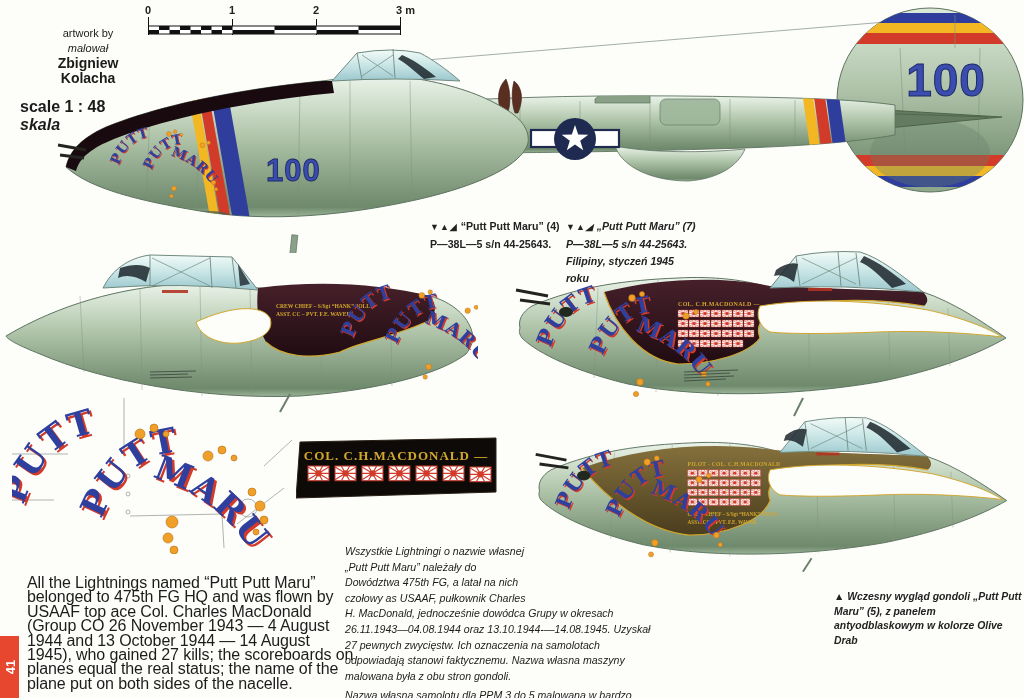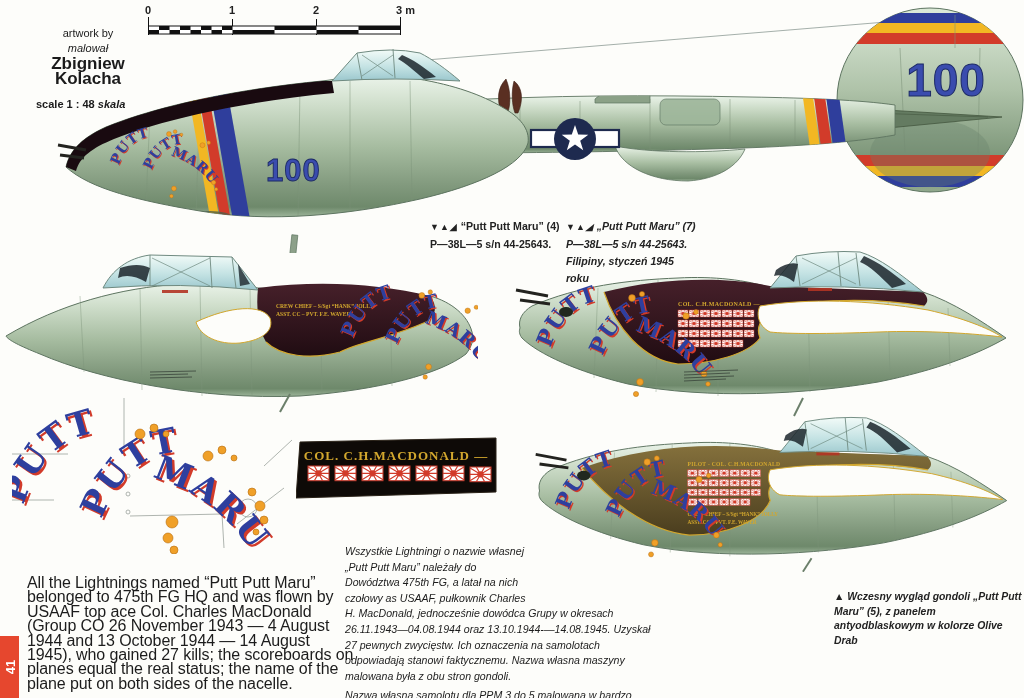--- a/index.html
+++ b/index.html
@@ -1,22 +1,22 @@
 <!DOCTYPE html>
 <html><head>
 <meta charset="utf-8">
 <style>
   html,body{margin:0;padding:0;background:#888;}
   #page{position:relative;width:1024px;height:698px;background:#fdfdfa;overflow:hidden;
         font-family:"Liberation Sans",sans-serif;color:#1b1b1b;}
   .abs{position:absolute;}
   .credits{left:36px;top:26px;width:104px;text-align:center;font-size:11px;line-height:15px;}
   .credits .it{font-style:italic;}
-  .credits .artist{font-weight:bold;font-size:17px;}
-  .scaleline{left:36px;top:98px;width:110px;font-size:11px;font-weight:bold;}
+  .credits .artist{font-weight:bold;font-size:14px;}
+  .scaleline{left:20px;top:98px;width:110px;font-size:16px;font-weight:bold;}
   .scaleline .it{font-style:italic;font-weight:bold;}
   .ruler-num{position:absolute;top:4px;font-size:11px;font-weight:bold;color:#222;}
   .cap4{width:130px;font-size:10.6px;font-weight:bold;line-height:17px;color:#222;}
   .cap4.pl{font-style:italic;}
   .tri{font-size:9px;letter-spacing:1px;}
   .bodytext{font-size:16px;line-height:14.4px;color:#1c1c1c;letter-spacing:-0.1px;}
   .bodytext p{margin:0;}
   .poltext{font-size:10.6px;line-height:15.6px;font-style:italic;color:#1c1c1c;}
   .poltext p{margin:4px;}
   .cap5{width:168px;font-size:10.4px;font-weight:bold;line-height:14.6px;color:#222;}

